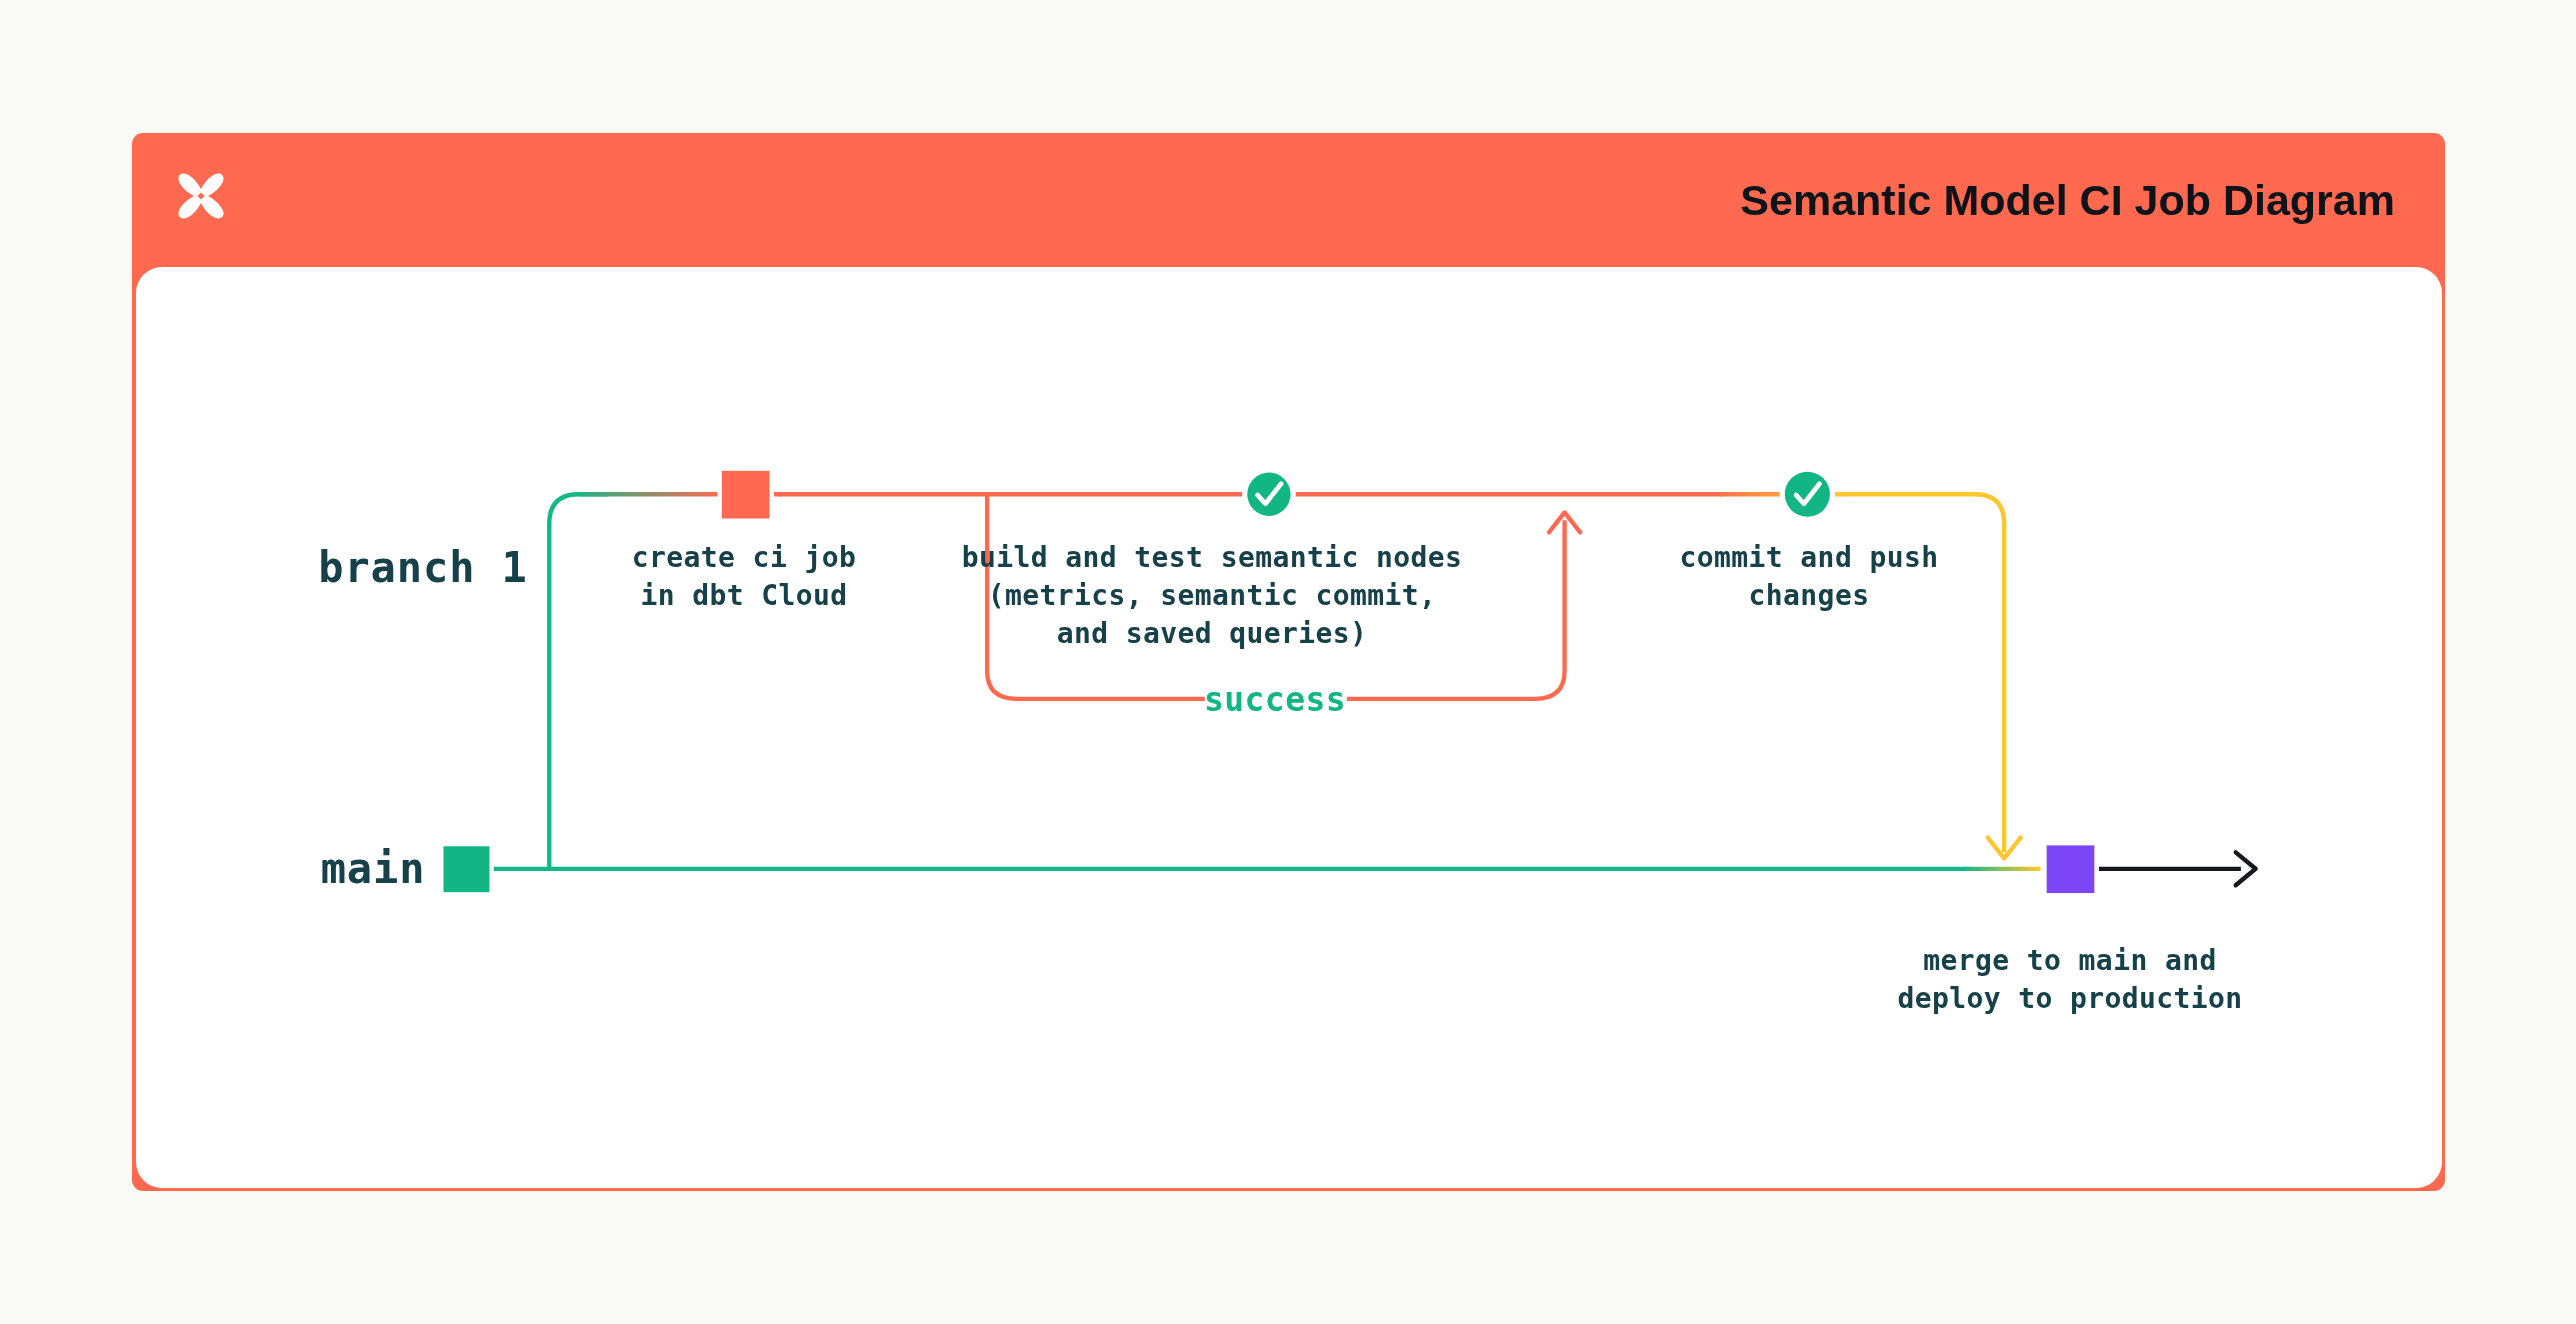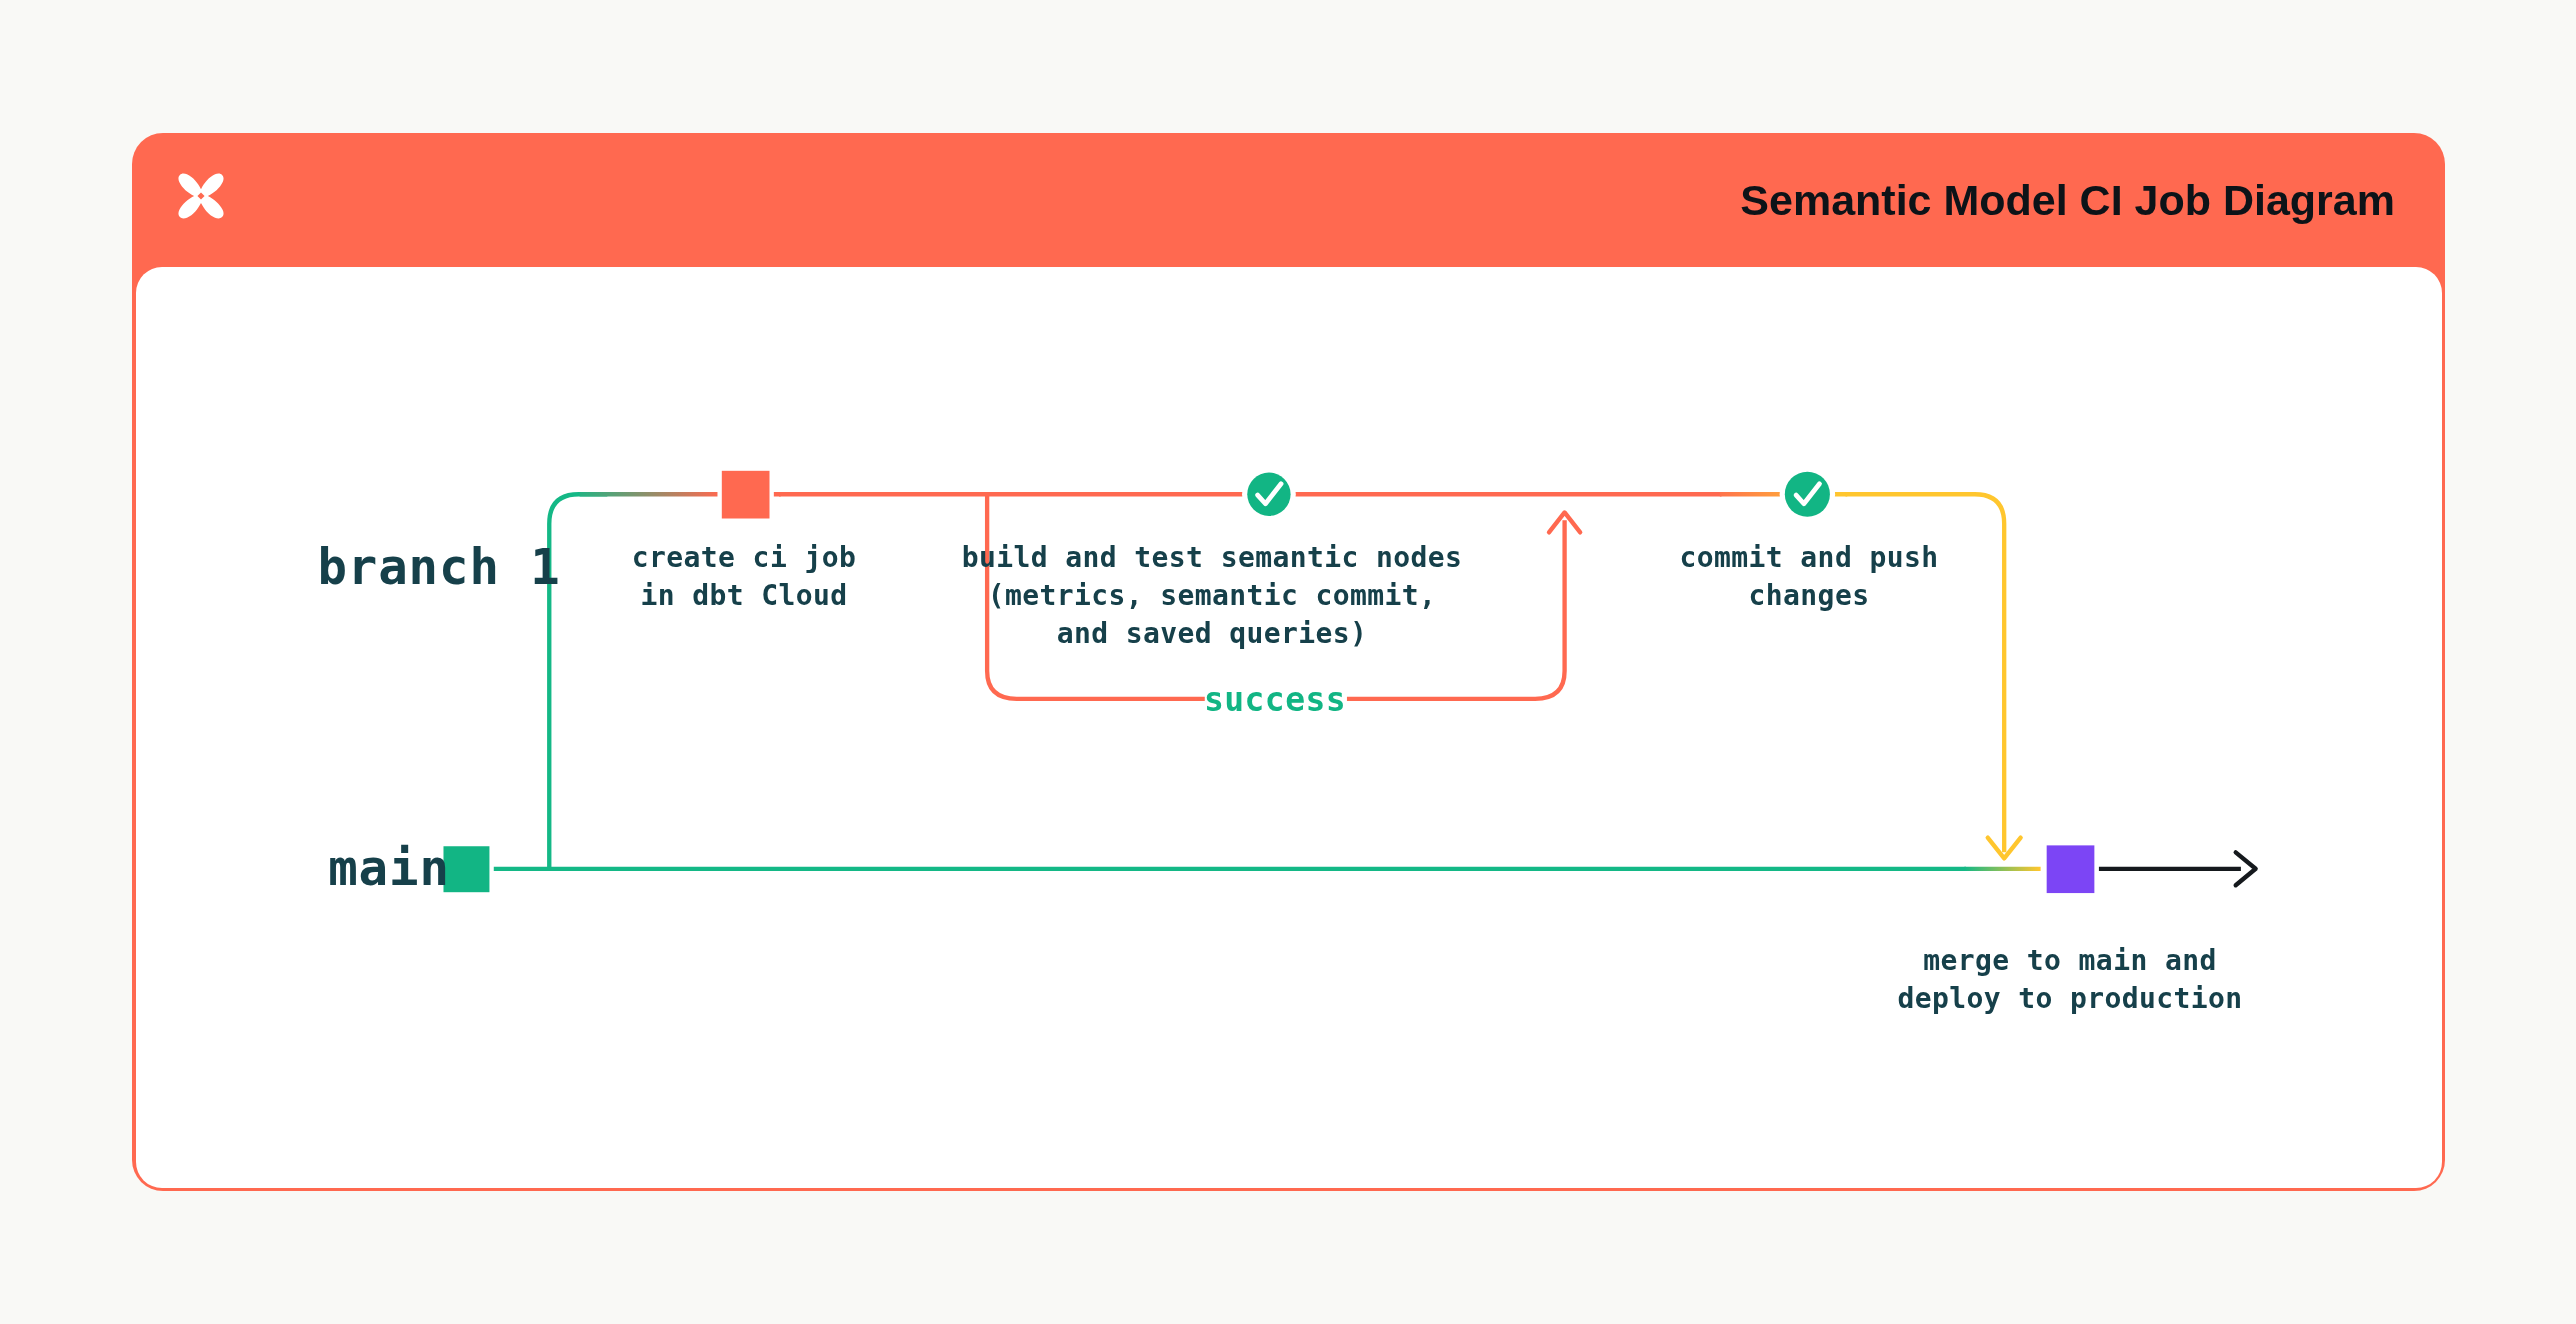--- a/index.html
+++ b/index.html
@@ -1,36 +1,36 @@
 <!DOCTYPE html>
 <html style="--orange: #ff6950; --green: #14b886; --green-dark: #12b584; --yellow: #ffc62e; --purple: #7c45f5; --ink: #16404a; --title-ink: #0d1318; --black: #15191d; --page-bg: #f9f9f6; --card-bg: #ffffff;font-size:14px"><head>
 <meta charset="utf-8">
 <style>
   html,body{margin:0;padding:0;}
   body{background:#f9f9f6;font-family:"DejaVu Sans Mono","Liberation Mono",monospace;}
   .page{position:relative;width:2576px;height:1324px;overflow:hidden;background:var(--page-bg,#f9f9f6);}
 
   
   .card{position:absolute;left:132px;top:133px;width:2313px;height:1058px;
-        background:var(--orange,#ff6950);border-radius:31px;}
+        background:var(--orange,#ff6950);border-radius:11px;}
   .content{position:absolute;left:3.5px;right:3.5px;top:134px;bottom:3.5px;
         background:var(--card-bg,#ffffff);border-radius:26px;}
 
   
   .logo{position:absolute;left:36px;top:30px;width:66px;height:66px;}
   .title{position:absolute;right:50px;top:38px;height:58px;line-height:58px;
         font-family:"Liberation Sans","DejaVu Sans",sans-serif;
         font-size:43px;font-weight:bold;color:var(--title-ink,#0d1318);letter-spacing:0;}
 
   
   .wires{position:absolute;left:0;top:0;width:2576px;height:1324px;}
 
   
   .lane-label{position:absolute;transform:translate(-50%,-50%);
-        font-size:49px;font-weight:bold;color:var(--ink,#16404a);white-space:nowrap;letter-spacing:0.9px;margin-left:16px;}
+        font-size:42px;font-weight:bold;color:var(--ink,#16404a);white-space:nowrap;letter-spacing:0.9px;}
   .step-text{position:absolute;transform:translateX(-50%);text-align:center;
         font-size:28px;font-weight:bold;color:var(--ink,#16404a);
         line-height:38px;white-space:nowrap;letter-spacing:0.4px;}
   .loop-label{position:absolute;transform:translate(-50%,-50%);
         font-size:33px;font-weight:bold;color:var(--green-dark,#12b584);
         white-space:nowrap;letter-spacing:0.4px;}
 </style>
 </head>
 <body>
 

